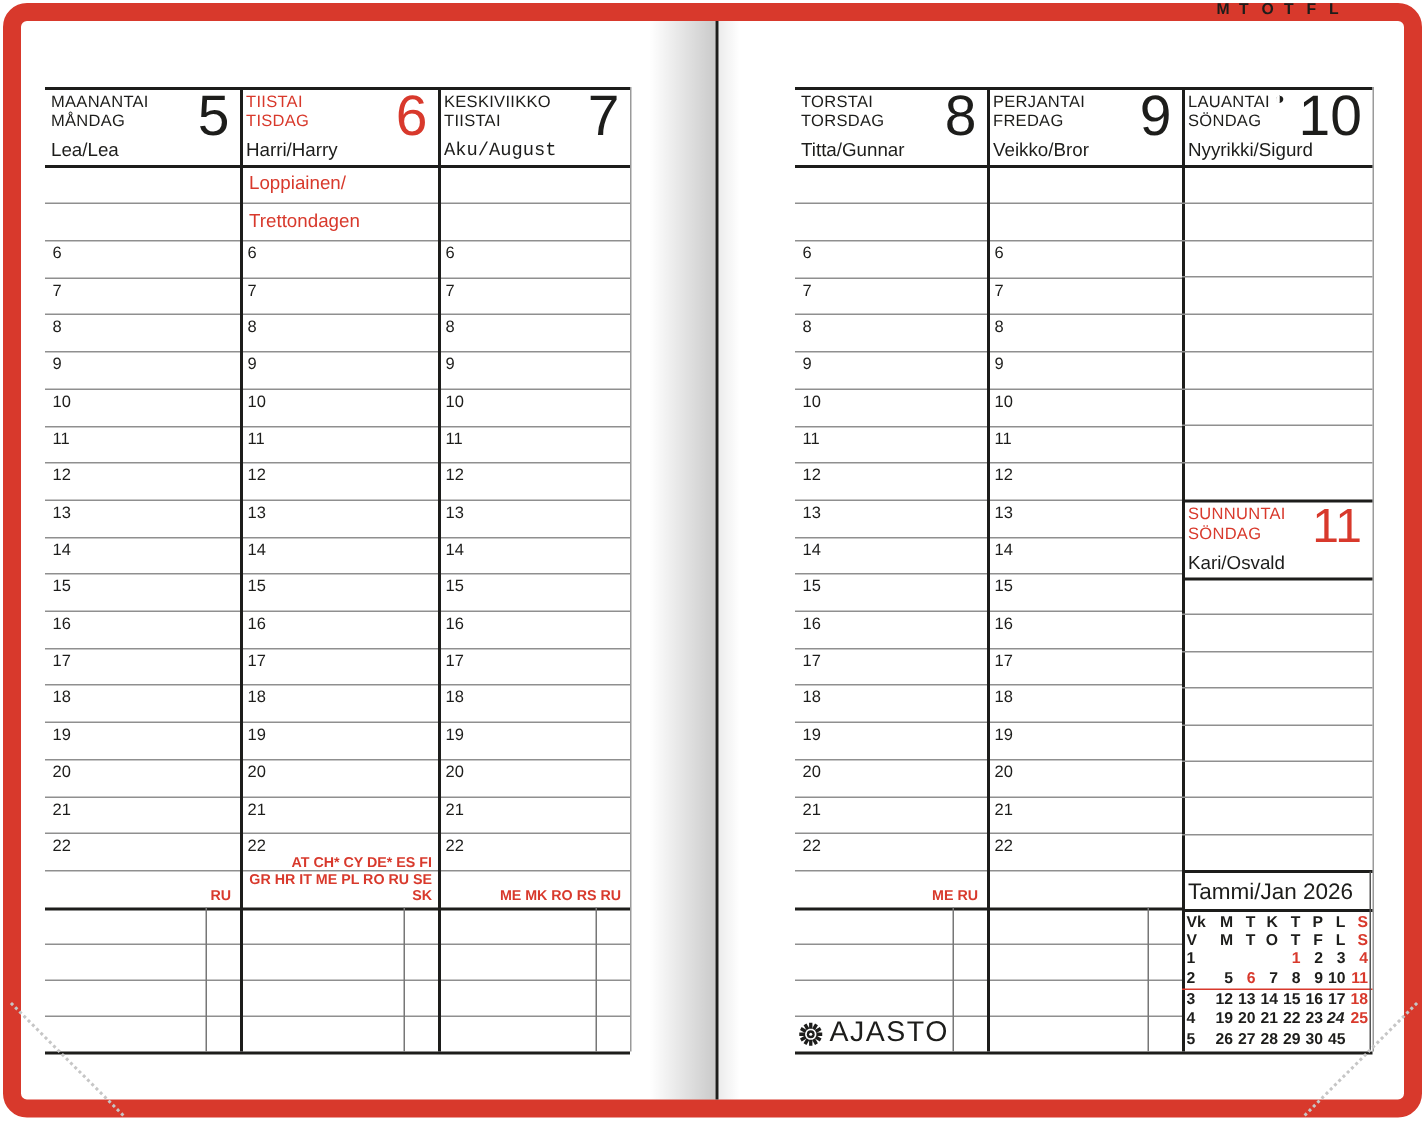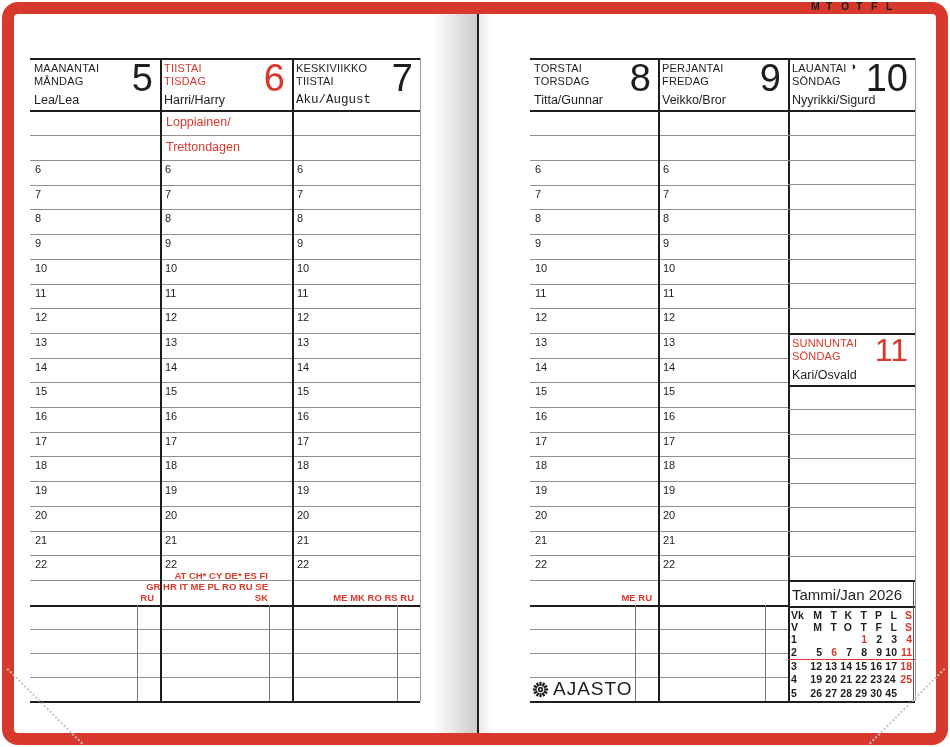--- a/index.html
+++ b/index.html
@@ -128,21 +128,21 @@
       <div class="hour" style="left: 165px; top: 335.941px;">13</div>
       <div class="hour" style="left: 165px; top: 360.647px;">14</div>
       <div class="hour" style="left: 165px; top: 385.353px;">15</div>
       <div class="hour" style="left: 165px; top: 410.059px;">16</div>
       <div class="hour" style="left: 165px; top: 434.765px;">17</div>
       <div class="hour" style="left: 165px; top: 459.471px;">18</div>
       <div class="hour" style="left: 165px; top: 484.176px;">19</div>
       <div class="hour" style="left: 165px; top: 508.882px;">20</div>
       <div class="hour" style="left: 165px; top: 533.588px;">21</div>
       <div class="hour" style="left: 165px; top: 558.294px;">22</div>
-      <div class="codes" style="left: 144px; top: 580px; width: 124px; height: 23px;">
+      <div class="codes" style="left: 164px; top: 580px; width: 124px; height: 23px;">
         <div>AT CH* CY DE* ES FI</div>
         <div>GR HR IT ME PL RO RU SE SK</div>
       </div>
       <div style="position: absolute; left: 160px; top: 605px; width: 132px; height: 2px; background: rgb(29, 29, 27);"></div>
       <div style="position: absolute; left: 160px; top: 629px; width: 132px; height: 1px; background: rgb(143, 143, 143);"></div>
       <div style="position: absolute; left: 160px; top: 653px; width: 132px; height: 1px; background: rgb(143, 143, 143);"></div>
       <div style="position: absolute; left: 160px; top: 677px; width: 132px; height: 1px; background: rgb(143, 143, 143);"></div>
       <div style="position: absolute; left: 160px; top: 701px; width: 132px; height: 2px; background: rgb(29, 29, 27);"></div>
       <div style="position: absolute; left: 269px; top: 605px; width: 1px; height: 96px; background: rgb(119, 119, 119);"></div>
       <div class="dh-names" style="left: 296px; top: 62px; width: 84px; color: rgb(29, 29, 27);">
@@ -385,21 +385,21 @@
       <div class="mc-cell" style="left: 854px; top: 659.8px; width: 13px; text-align: right; padding-left: 0px; color: rgb(29, 29, 27);">15</div>
       <div class="mc-cell" style="left: 869px; top: 659.8px; width: 13px; text-align: right; padding-left: 0px; color: rgb(29, 29, 27);">16</div>
       <div class="mc-cell" style="left: 884px; top: 659.8px; width: 13px; text-align: right; padding-left: 0px; color: rgb(29, 29, 27);">17</div>
       <div class="mc-cell" style="left: 899px; top: 659.8px; width: 13px; text-align: right; padding-left: 0px; color: rgb(216, 57, 44);">18</div>
       <div class="mc-cell" style="left: 789px; top: 673.2px; width: 18px; text-align: left; padding-left: 2px; color: rgb(29, 29, 27);">4</div>
       <div class="mc-cell" style="left: 809px; top: 673.2px; width: 13px; text-align: right; padding-left: 0px; color: rgb(29, 29, 27);">19</div>
       <div class="mc-cell" style="left: 824px; top: 673.2px; width: 13px; text-align: right; padding-left: 0px; color: rgb(29, 29, 27);">20</div>
       <div class="mc-cell" style="left: 839px; top: 673.2px; width: 13px; text-align: right; padding-left: 0px; color: rgb(29, 29, 27);">21</div>
       <div class="mc-cell" style="left: 854px; top: 673.2px; width: 13px; text-align: right; padding-left: 0px; color: rgb(29, 29, 27);">22</div>
       <div class="mc-cell" style="left: 869px; top: 673.2px; width: 13px; text-align: right; padding-left: 0px; color: rgb(29, 29, 27);">23</div>
-      <div class="mc-cell" style="left: 884px; top: 673.2px; width: 13px; text-align: left; padding-left: 0px; color: rgb(29, 29, 27);">24</div>
+      <div class="mc-cell" style="left: 884px; top: 673.2px; width: 13px; text-align: center; padding-left: 0px; color: rgb(29, 29, 27); font-style: italic;">24</div>
       <div class="mc-cell" style="left: 899px; top: 673.2px; width: 13px; text-align: right; padding-left: 0px; color: rgb(216, 57, 44);">25</div>
       <div class="mc-cell" style="left: 789px; top: 686.6px; width: 18px; text-align: left; padding-left: 2px; color: rgb(29, 29, 27);">5</div>
       <div class="mc-cell" style="left: 809px; top: 686.6px; width: 13px; text-align: right; padding-left: 0px; color: rgb(29, 29, 27);">26</div>
       <div class="mc-cell" style="left: 824px; top: 686.6px; width: 13px; text-align: right; padding-left: 0px; color: rgb(29, 29, 27);">27</div>
       <div class="mc-cell" style="left: 839px; top: 686.6px; width: 13px; text-align: right; padding-left: 0px; color: rgb(29, 29, 27);">28</div>
       <div class="mc-cell" style="left: 854px; top: 686.6px; width: 13px; text-align: right; padding-left: 0px; color: rgb(29, 29, 27);">29</div>
       <div class="mc-cell" style="left: 869px; top: 686.6px; width: 13px; text-align: right; padding-left: 0px; color: rgb(29, 29, 27);">30</div>
       <div class="mc-cell" style="left: 884px; top: 686.6px; width: 13px; text-align: right; padding-left: 0px; color: rgb(29, 29, 27);">45</div>
       <div style="position: absolute; left: 913px; top: 581px; width: 1px; height: 120px; background: rgb(85, 85, 85);"></div>
     </div>

